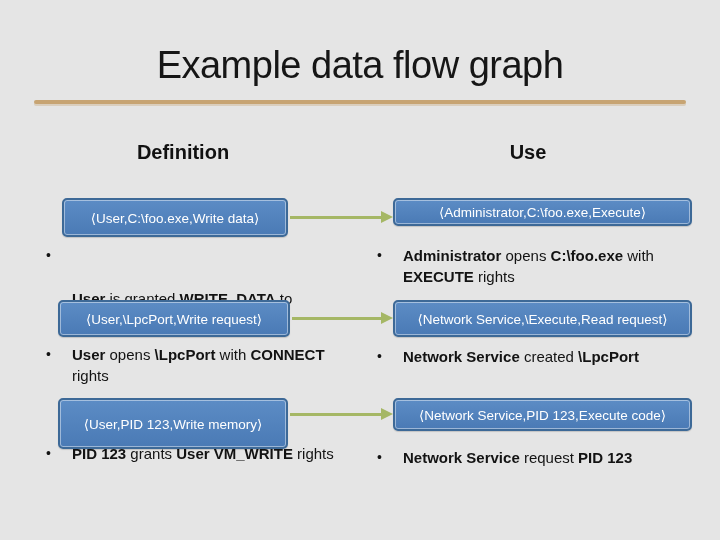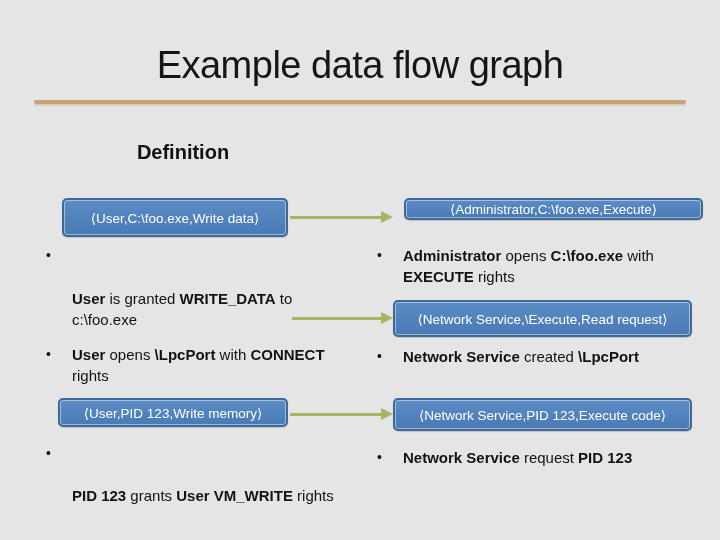--- a/index.html
+++ b/index.html
@@ -28,24 +28,24 @@
   .tuple-box{
     position:absolute; box-sizing:border-box;
     background:linear-gradient(#5c8cc5,#4a7ab5);
     border:2px solid #3D6997; border-radius:5px;
     box-shadow:inset 0 0 0 1px rgba(255,255,255,0.45), 0 1px 1px rgba(0,0,0,0.15);
     color:#ffffff; font-size:13.5px;
     display:flex; align-items:center; justify-content:center;
     white-space:nowrap;
   }
   .r1.def-box{left:62px; top:198px; width:226px; height:39px;}
-  .r1.use-box{left:404px; top:198px; width:299px; height:22px;}
+  .r1.use-box{left:393px; top:198px; width:299px; height:28px;}
   .r2.def-box{left:58px; top:300px; width:232px; height:37px;}
   .r2.use-box{left:393px; top:300px; width:299px; height:37px;}
-  .r3.def-box{left:58px; top:398px; width:230px; height:29px;}
+  .r3.def-box{left:58px; top:398px; width:230px; height:51px;}
   .r3.use-box{left:393px; top:398px; width:299px; height:33px;}
 
   .arrow{position:absolute; height:12px;}
   .r1.arrow{left:290px; top:211px; width:103px;}
   .r2.arrow{left:292px; top:312px; width:101px;}
   .r3.arrow{left:290px; top:408px; width:103px;}
   .arrow .shaft{
     position:absolute; left:0; right:11px; top:4.5px; height:3px;
     background:#A5B765;
   }
@@ -64,48 +64,50 @@
   .bullet .btext span.b{font-weight:bold;}
   .r1.def-bullet{left:46px; top:245px;}
   .r1.def-bullet .btext{width:262px;margin-top:43px;}
   .r1.use-bullet{left:377px; top:245px;}
   .r1.use-bullet .btext{width:280px;}
   .r2.def-bullet{left:46px; top:344px;}
   .r2.def-bullet .btext{width:262px;}
   .r2.use-bullet{left:377px; top:346px;}
   .r2.use-bullet .btext{width:286px;}
   .r3.def-bullet{left:46px; top:443px;}
-  .r3.def-bullet .btext{width:300px;margin-top:42px;}
+  .r3.def-bullet .btext{width:300px;}
   .r3.use-bullet{left:377px; top:447px;}
   .r3.use-bullet .btext{width:286px;}
 </style>
 </head>
 <body>
 
 <div class="slide">
   <div class="title">Example data flow graph</div>
   <div class="rule"></div>
 
   <div class="col-header def">Definition</div>
+  <div class="col-header use">Use</div>
 
   <div class="tuple-box def-box r1">⟨User,C:\foo.exe,Write data⟩</div>
   <div class="arrow r1">
     <div class="shaft"></div>
     <div class="head"></div>
   </div>
   <div class="tuple-box use-box r1">⟨Administrator,C:\foo.exe,Execute⟩</div>
   <div class="bullet def-bullet r1">
     <span class="dot">•</span>
     <span class="btext"><span class="b">User</span><span> is granted </span><span class="b">WRITE_DATA</span><span> to c:\foo.exe</span></span>
   </div>
   <div class="bullet use-bullet r1">
     <span class="dot">•</span>
     <span class="btext"><span class="b">Administrator</span><span> opens </span><span class="b">C:\foo.exe</span><span> with </span><span class="b">EXECUTE</span><span> rights</span></span>
   </div>
 
+  <div class="tuple-box def-box r2">⟨User,\LpcPort,Write request⟩</div>
   <div class="arrow r2">
     <div class="shaft"></div>
     <div class="head"></div>
   </div>
   <div class="tuple-box use-box r2">⟨Network Service,\Execute,Read request⟩</div>
   <div class="bullet def-bullet r2">
     <span class="dot">•</span>
     <span class="btext"><span class="b">User</span><span> opens </span><span class="b">\LpcPort</span><span> with </span><span class="b">CONNECT</span><span> rights</span></span>
   </div>
   <div class="bullet use-bullet r2">

